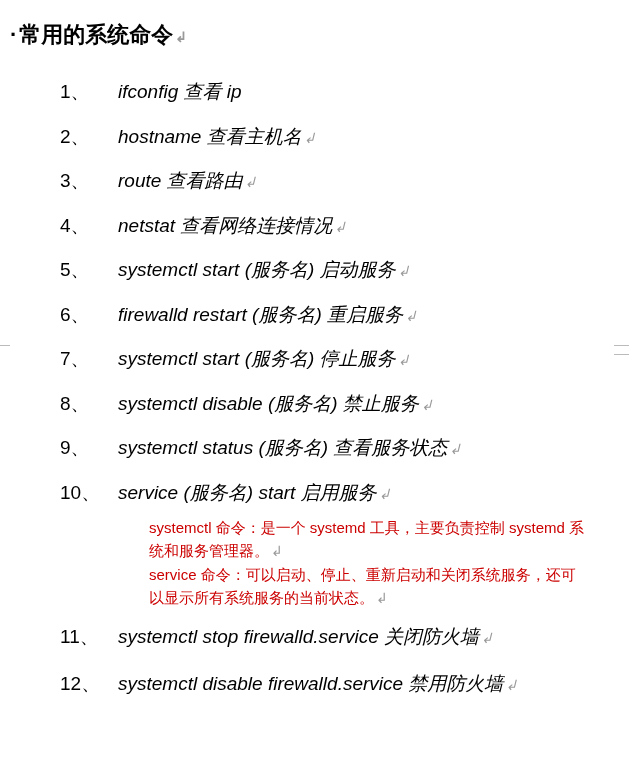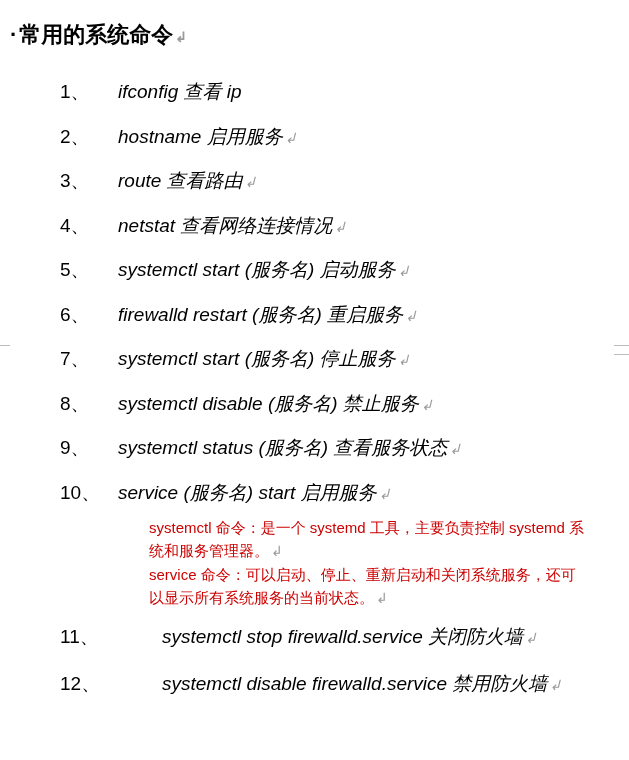--- a/index.html
+++ b/index.html
@@ -86,40 +86,39 @@
       position: absolute;
       right: 0;
       top: 0;
       width: 15px;
       height: 8px;
       border-top: 1px solid #bbb;
       border-bottom: 1px solid #bbb;
     }
     .last-items .list-item {
       margin-bottom: 18px;
-      gap: 44px;
     }
   </style>
 </head>
 <body>
 
 <div class="title">
   <span class="bullet">·</span><span>常用的系统命令</span><span class="return-mark">↲</span>
 </div>
 
 <div class="list">
 
   <div class="list-item">
     <span class="item-number">1、</span>
     <span class="item-text"><span>ifconfig  查看 ip</span></span>
   </div>
 
   <div class="list-item">
     <span class="item-number">2、</span>
-    <span class="item-text"><span>hostname  启用服务</span><span class="return-mark">↲</span></span>
+    <span class="item-text"><span>hostname  查看主机名</span><span class="return-mark">↲</span></span>
   </div>
 
   <div class="list-item">
     <span class="item-number">3、</span>
     <span class="item-text"><span>route  查看路由</span><span class="return-mark">↲</span></span>
   </div>
 
   <div class="list-item">
     <span class="item-number">4、</span>
     <span class="item-text"><span>netstat  查看网络连接情况</span><span class="return-mark">↲</span></span>

